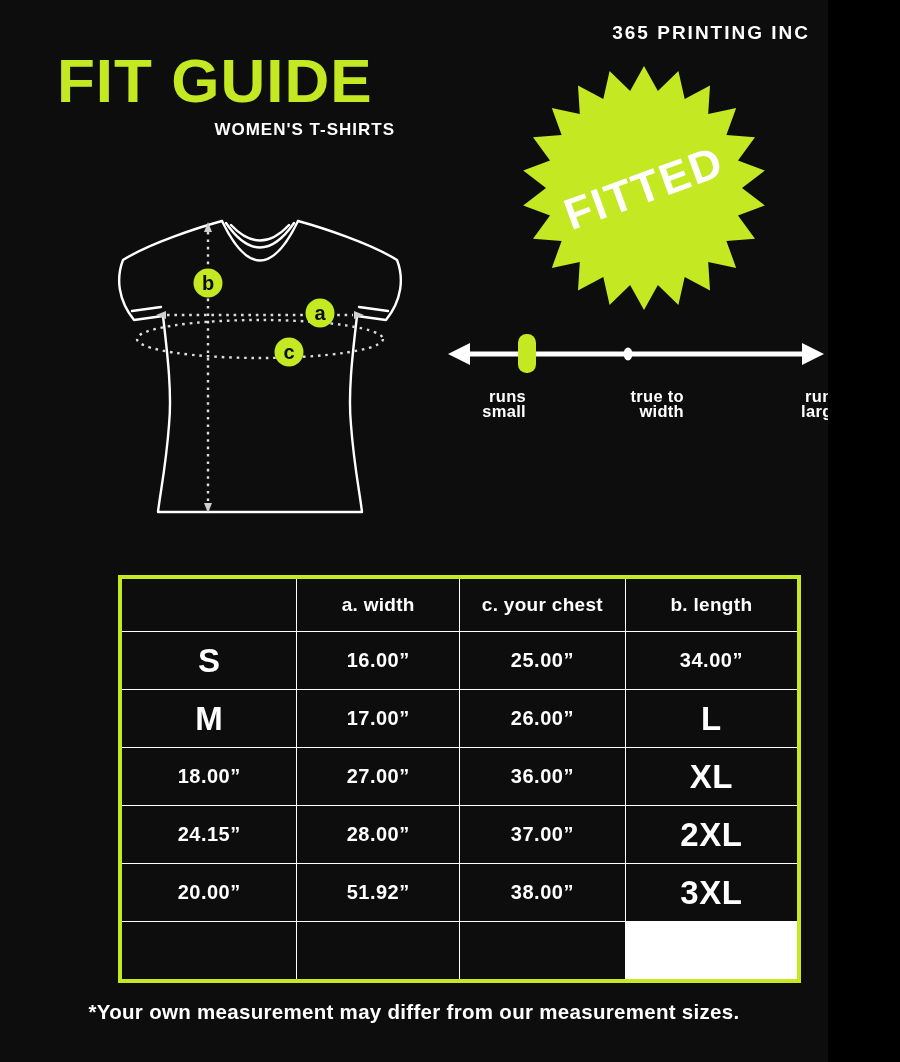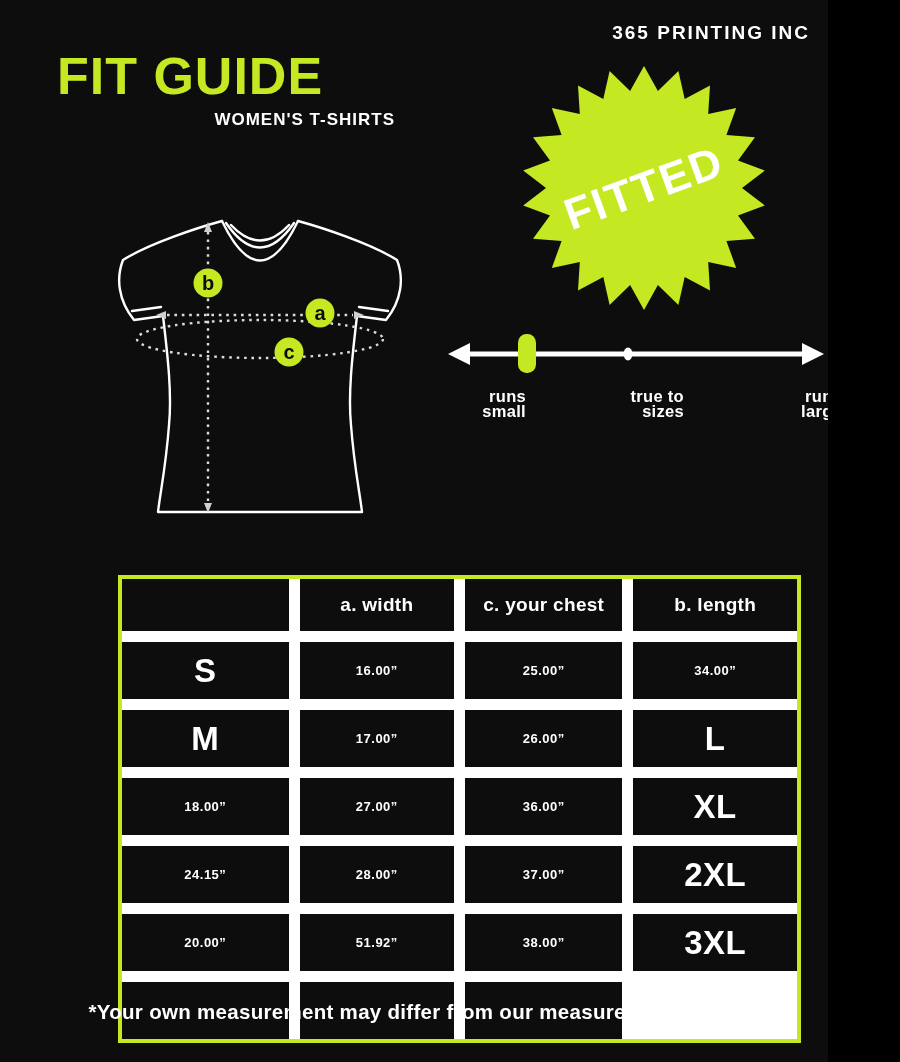--- a/index.html
+++ b/index.html
@@ -5,21 +5,21 @@
   html,body{margin:0;padding:0;background:#000;}
   .poster{
     position:relative;width:828px;height:1062px;overflow:hidden;
     background:var(--bg,#0d0d0d);color:var(--text,#fff);
     font-family:"Liberation Sans",sans-serif;font-weight:700;
   }
   
   .brand{position:absolute;top:22px;right:18px;font-size:19px;letter-spacing:2px;}
   
   .titles{position:absolute;left:57px;top:50px;width:338px;}
-  .titles h1{margin:0;font-size:52px;line-height:1;color:var(--accent,#c4e821);letter-spacing:1px;text-align:left;}
+  .titles h1{margin:0;font-size:62px;line-height:1;color:var(--accent,#c4e821);letter-spacing:1px;text-align:left;}
   .subtitle{font-size:17px;margin-top:8px;text-align:right;letter-spacing:1px;}
   
   .shirt{position:absolute;left:110px;top:210px;width:320px;height:310px;}
   .outline{fill:none;stroke:#fff;stroke-width:2.4;stroke-linejoin:round;stroke-linecap:round;}
   .dash{fill:none;stroke:#dcdcdc;stroke-width:2.4;stroke-dasharray:2.6 4.8;}
   .dash-arrow{fill:#cfcfcf;}
   .marker-circle{fill:var(--accent,#c4e821);}
   .marker-letter{fill:#0d0d0d;font-size:20px;font-weight:700;text-anchor:middle;font-family:"Liberation Sans",sans-serif;}
   
   .burst{position:absolute;left:514px;top:58px;width:260px;height:260px;}
@@ -36,26 +36,26 @@
   .sl{position:absolute;text-align:right;font-size:16.5px;line-height:15px;letter-spacing:0.3px;}
   .sl span{display:block;}
   .sl-left{left:446px;top:389px;width:80px;}
   .sl-center{left:580px;top:389px;width:104px;}
   .sl-right{left:738px;top:389px;width:104px;}
   
   .chart{
     position:absolute;left:118px;top:575px;width:675px;
     border:4px solid var(--accent,#c4e821);background:#fff;
     display:grid;grid-template-columns:1.08fr 1fr 1.02fr 1.06fr;
-    grid-template-rows:52px repeat(6,57px);gap:11px;
+    grid-template-rows:52px repeat(6,57px);gap:1px;
   }
   .cell{background:var(--bg,#0d0d0d);display:flex;align-items:center;justify-content:center;}
   .head{font-size:19px;letter-spacing:0.3px;}
   .size{font-size:33px;letter-spacing:0.5px;}
-  .val{font-size:13px;letter-spacing:0.5px;}
+  .val{font-size:20px;letter-spacing:0.5px;}
   
   .footnote{position:absolute;top:1000px;left:0;width:100%;text-align:center;font-size:20.5px;letter-spacing:0.3px;}
 </style>
 </head>
 <body>
 
 <div class="poster">
 
   <div class="brand">365 PRINTING INC</div>
 
@@ -130,21 +130,21 @@
     <polygon class="scale-arrow" points="378,32 356,21 356,43"></polygon>
     <rect class="scale-pill" x="72" y="12" width="18" height="39" rx="8.5"></rect>
     <ellipse class="scale-dot" cx="182" cy="32" rx="4.5" ry="6.5"></ellipse>
   </svg>
   <div class="sl sl-left">
     <span>runs</span>
     <span>small</span>
   </div>
   <div class="sl sl-center">
     <span>true to</span>
-    <span>sizes</span>
+    <span>width</span>
   </div>
   <div class="sl sl-right">
     <span>runs</span>
     <span>large</span>
   </div>
 
   <div class="chart">
     <div class="cell head"></div>
     <div class="cell head">a. width</div>
     <div class="cell head">c. your chest</div>

